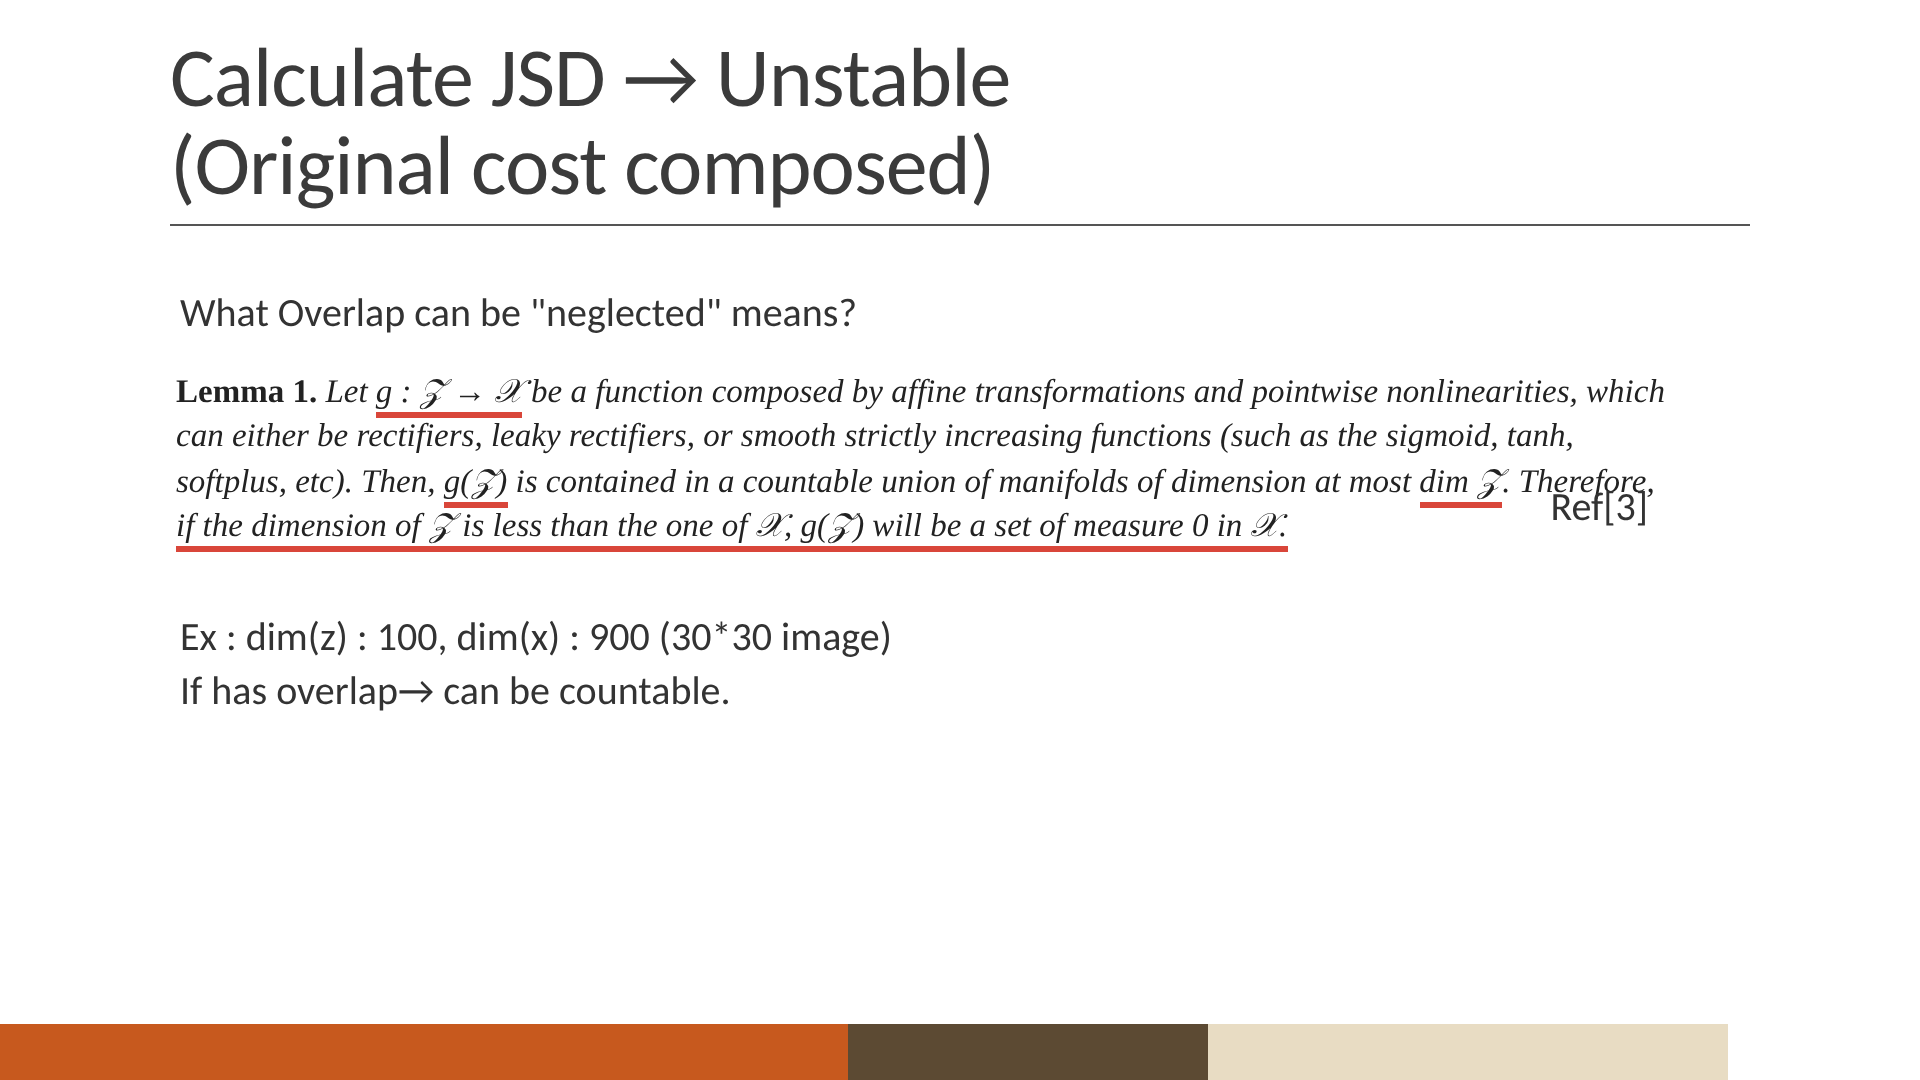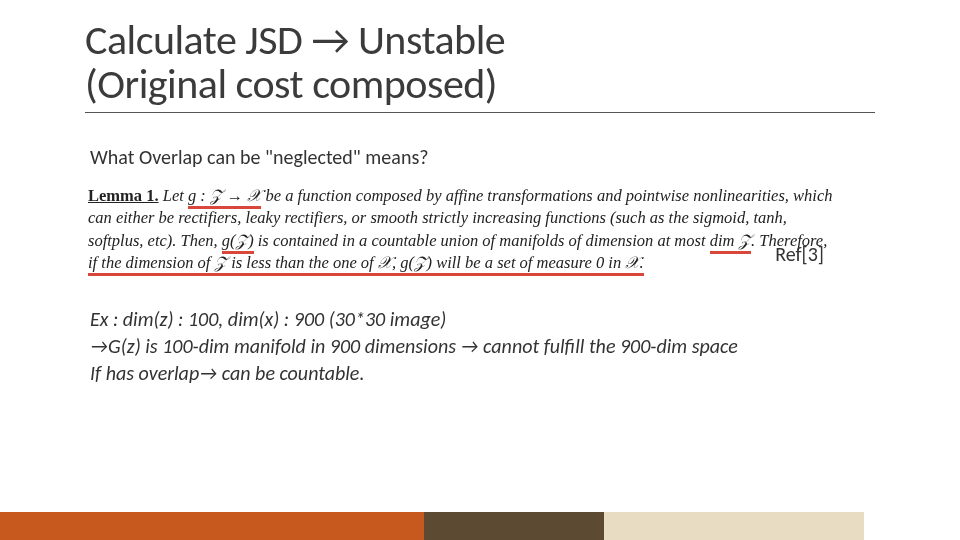--- a/index.html
+++ b/index.html
@@ -51,21 +51,20 @@
     width: 745px;
     font-family: "Times New Roman", Georgia, serif;
     font-style: italic;
     font-size: 16.5px;
     line-height: 1.35;
     color: #222;
   }
   .lemma-label {
     font-style: normal;
     font-weight: bold;
-    text-decoration: underline;
   }
   .ul1 { position: relative; display: inline-block; text-align: center; }
   .ul1::after {
     content: "";
     position: absolute;
     left: 0; right: 0; bottom: -2px;
     height: 3px;
     background: #d9463a;
   }
   .ref {
@@ -76,21 +75,20 @@
     color: #333;
   }
   .example {
     position: absolute;
     left: 90px;
     top: 306px;
     width: 780px;
     font-size: 20px;
     color: #333;
     line-height: 1.35;
-    font-style: italic;
   }
   .footer-bar {
     position: absolute;
     left: 0;
     bottom: 0;
     width: 100%;
     height: 28px;
     display: flex;
   }
   .fb-orange { background: #c7591e; flex: 1; }
@@ -113,21 +111,20 @@
   <div class="subhead">What Overlap can be "neglected" means?</div>
 
   <div class="lemma-box">
     <span class="lemma-label">Lemma 1.</span><span> Let </span><span class="ul1">g : 𝒵 → 𝒳</span><span> be a function composed by affine transformations and pointwise nonlinearities, which can either be rectifiers, leaky rectifiers, or smooth strictly increasing functions (such as the sigmoid, tanh, softplus, etc). Then, </span><span class="ul1">g(𝒵)</span><span> is contained in a countable union of manifolds of dimension at most </span><span class="ul1">dim 𝒵</span><span>. Therefore, </span><span class="ul1">if the dimension of 𝒵 is less than the one of 𝒳, g(𝒵) will be a set of measure 0 in 𝒳.</span>
   </div>
 
   <div class="ref">Ref[3]</div>
 
   <div class="example">
     <div>Ex : dim(z) : 100, dim(x) : 900 (30*30 image)</div>
-    <div>→G(z) is 100-dim manifold in 900 dimensions → cannot fulfill the 900-dim space</div>
     <div>If has overlap→ can be countable.</div>
   </div>
 
   <div class="footer-bar">
     <div class="fb-orange"></div>
     <div class="fb-brown"></div>
     <div class="fb-beige"></div>
   </div>
 
 </div>

